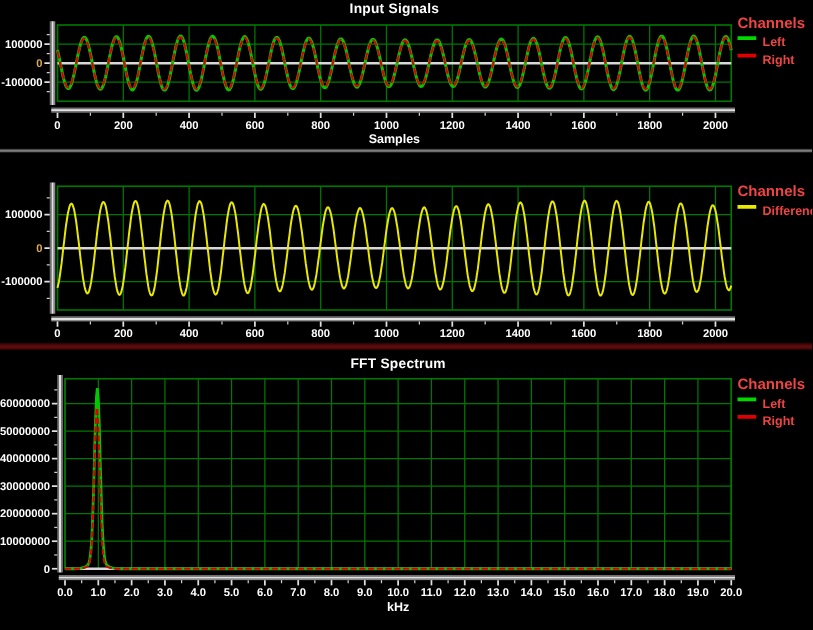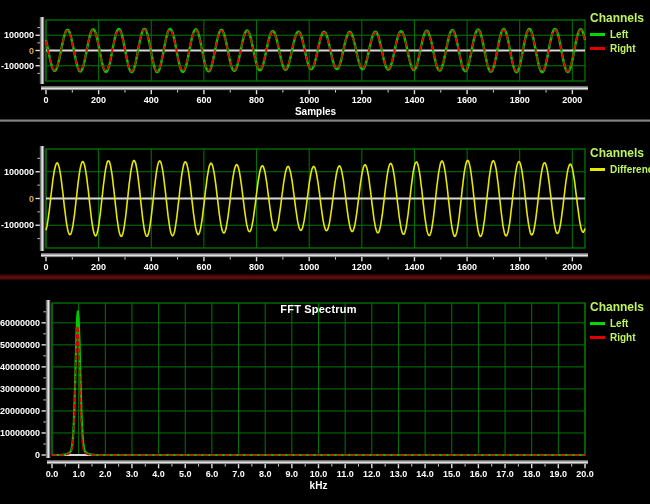--- a/index.html
+++ b/index.html
@@ -2,23 +2,23 @@
 <html><head>
 <meta charset="utf-8">
 <style>
   html,body{margin:0;padding:0;background:#000;}
   #app{position:relative;width:650px;height:504px;background:#000;overflow:hidden;
        font-family:"Liberation Sans",sans-serif;}
   .panel{position:absolute;left:0;width:650px;}
   .plot-svg{position:absolute;left:0;top:0;}
   .chart-title{position:absolute;text-align:center;color:#fff;font-size:11px;font-weight:bold;
                letter-spacing:.2px;}
-  .legend{position:absolute;left:590px;width:60px;color:#bef264;}
+  .legend{position:absolute;left:590px;width:60px;color:#ef4444;}
   .legend-title{font-size:12px;font-weight:bold;margin-bottom:4px;}
-  .legend-item{display:flex;align-items:center;gap:5px;font-size:10px;font-weight:bold;
+  .legend-item{display:flex;align-items:flex-start;gap:5px;font-size:10px;font-weight:bold;
                margin-bottom:3px;}
   .legend-swatch{display:inline-block;width:15px;height:3px;flex:0 0 15px;}
   .divider-grey{position:absolute;left:0;top:119px;width:650px;height:3px;
                 background:linear-gradient(#222,#8d8d8d 55%,#3a3a3a);}
   .separator-red{position:absolute;left:0;top:274px;width:650px;height:6px;
                  background:linear-gradient(#1c0000,#5c0c0c 45%,#5c0c0c 70%,#200000);}
 </style>
 </head>
 <body>
 
@@ -86,20 +86,21 @@
         <line x1="177.591796875" y1="90.1" x2="177.591796875" y2="92.6" stroke="#cfcfcf" stroke-width="1"></line>
         <line x1="230.228515625" y1="90.1" x2="230.228515625" y2="92.6" stroke="#cfcfcf" stroke-width="1"></line>
         <line x1="282.865234375" y1="90.1" x2="282.865234375" y2="92.6" stroke="#cfcfcf" stroke-width="1"></line>
         <line x1="335.501953125" y1="90.1" x2="335.501953125" y2="92.6" stroke="#cfcfcf" stroke-width="1"></line>
         <line x1="388.138671875" y1="90.1" x2="388.138671875" y2="92.6" stroke="#cfcfcf" stroke-width="1"></line>
         <line x1="440.775390625" y1="90.1" x2="440.775390625" y2="92.6" stroke="#cfcfcf" stroke-width="1"></line>
         <line x1="493.412109375" y1="90.1" x2="493.412109375" y2="92.6" stroke="#cfcfcf" stroke-width="1"></line>
         <line x1="546.048828125" y1="90.1" x2="546.048828125" y2="92.6" stroke="#cfcfcf" stroke-width="1"></line>
         <text x="315.5" y="108" fill="#ffffff" font-size="10" font-weight="bold" text-anchor="middle" dominant-baseline="hanging" font-family="&quot;Liberation Sans&quot;,sans-serif">Samples</text>
       </svg>
+    <div class="chart-title" style="top:1px;left:46px;width:539px;">Input Signals</div>
     <div class="legend" id="legend-0" style="top:11px;">
         <div class="legend-title">Channels</div>
         <div class="legend-item">
           <span class="legend-swatch" style="background: rgb(0, 216, 0);"></span>
           <span>Left</span>
         </div>
         <div class="legend-item">
           <span class="legend-swatch" style="background: rgb(224, 0, 0);"></span>
           <span>Right</span>
         </div>
@@ -303,21 +304,21 @@
         <line x1="385.125" y1="184.1" x2="385.125" y2="186.6" stroke="#cfcfcf" stroke-width="1"></line>
         <line x1="411.77500000000003" y1="184.1" x2="411.77500000000003" y2="186.6" stroke="#cfcfcf" stroke-width="1"></line>
         <line x1="438.425" y1="184.1" x2="438.425" y2="186.6" stroke="#cfcfcf" stroke-width="1"></line>
         <line x1="465.075" y1="184.1" x2="465.075" y2="186.6" stroke="#cfcfcf" stroke-width="1"></line>
         <line x1="491.72499999999997" y1="184.1" x2="491.72499999999997" y2="186.6" stroke="#cfcfcf" stroke-width="1"></line>
         <line x1="518.375" y1="184.1" x2="518.375" y2="186.6" stroke="#cfcfcf" stroke-width="1"></line>
         <line x1="545.0250000000001" y1="184.1" x2="545.0250000000001" y2="186.6" stroke="#cfcfcf" stroke-width="1"></line>
         <line x1="571.675" y1="184.1" x2="571.675" y2="186.6" stroke="#cfcfcf" stroke-width="1"></line>
         <text x="318.5" y="202" fill="#ffffff" font-size="10" font-weight="bold" text-anchor="middle" dominant-baseline="hanging" font-family="&quot;Liberation Sans&quot;,sans-serif">kHz</text>
       </svg>
-    <div class="chart-title" style="top:23px;left:52px;width:533px;">FFT Spectrum</div>
+    <div class="chart-title" style="top:5px;left:52px;width:533px;">FFT Spectrum</div>
     <div class="legend" id="legend-2" style="top:20px;">
         <div class="legend-title">Channels</div>
         <div class="legend-item">
           <span class="legend-swatch" style="background: rgb(0, 216, 0);"></span>
           <span>Left</span>
         </div>
         <div class="legend-item">
           <span class="legend-swatch" style="background: rgb(224, 0, 0);"></span>
           <span>Right</span>
         </div>

